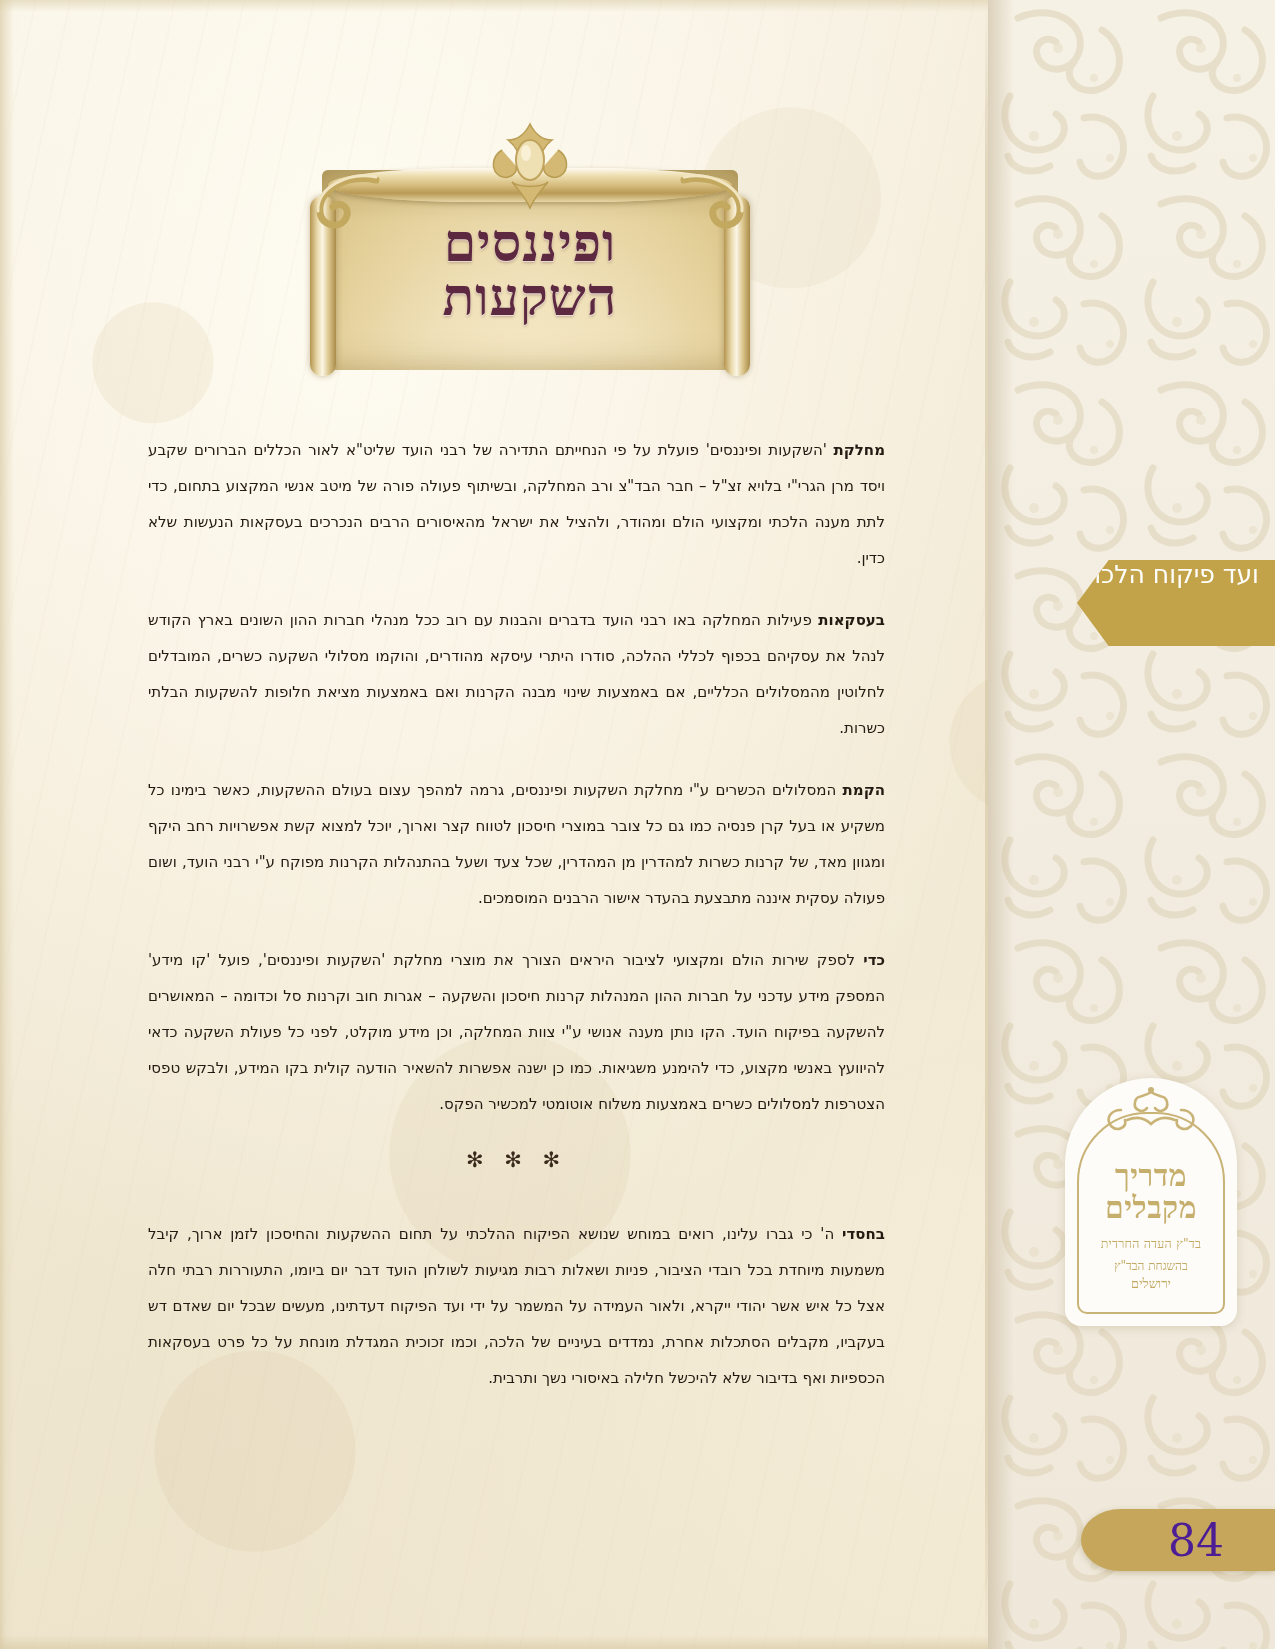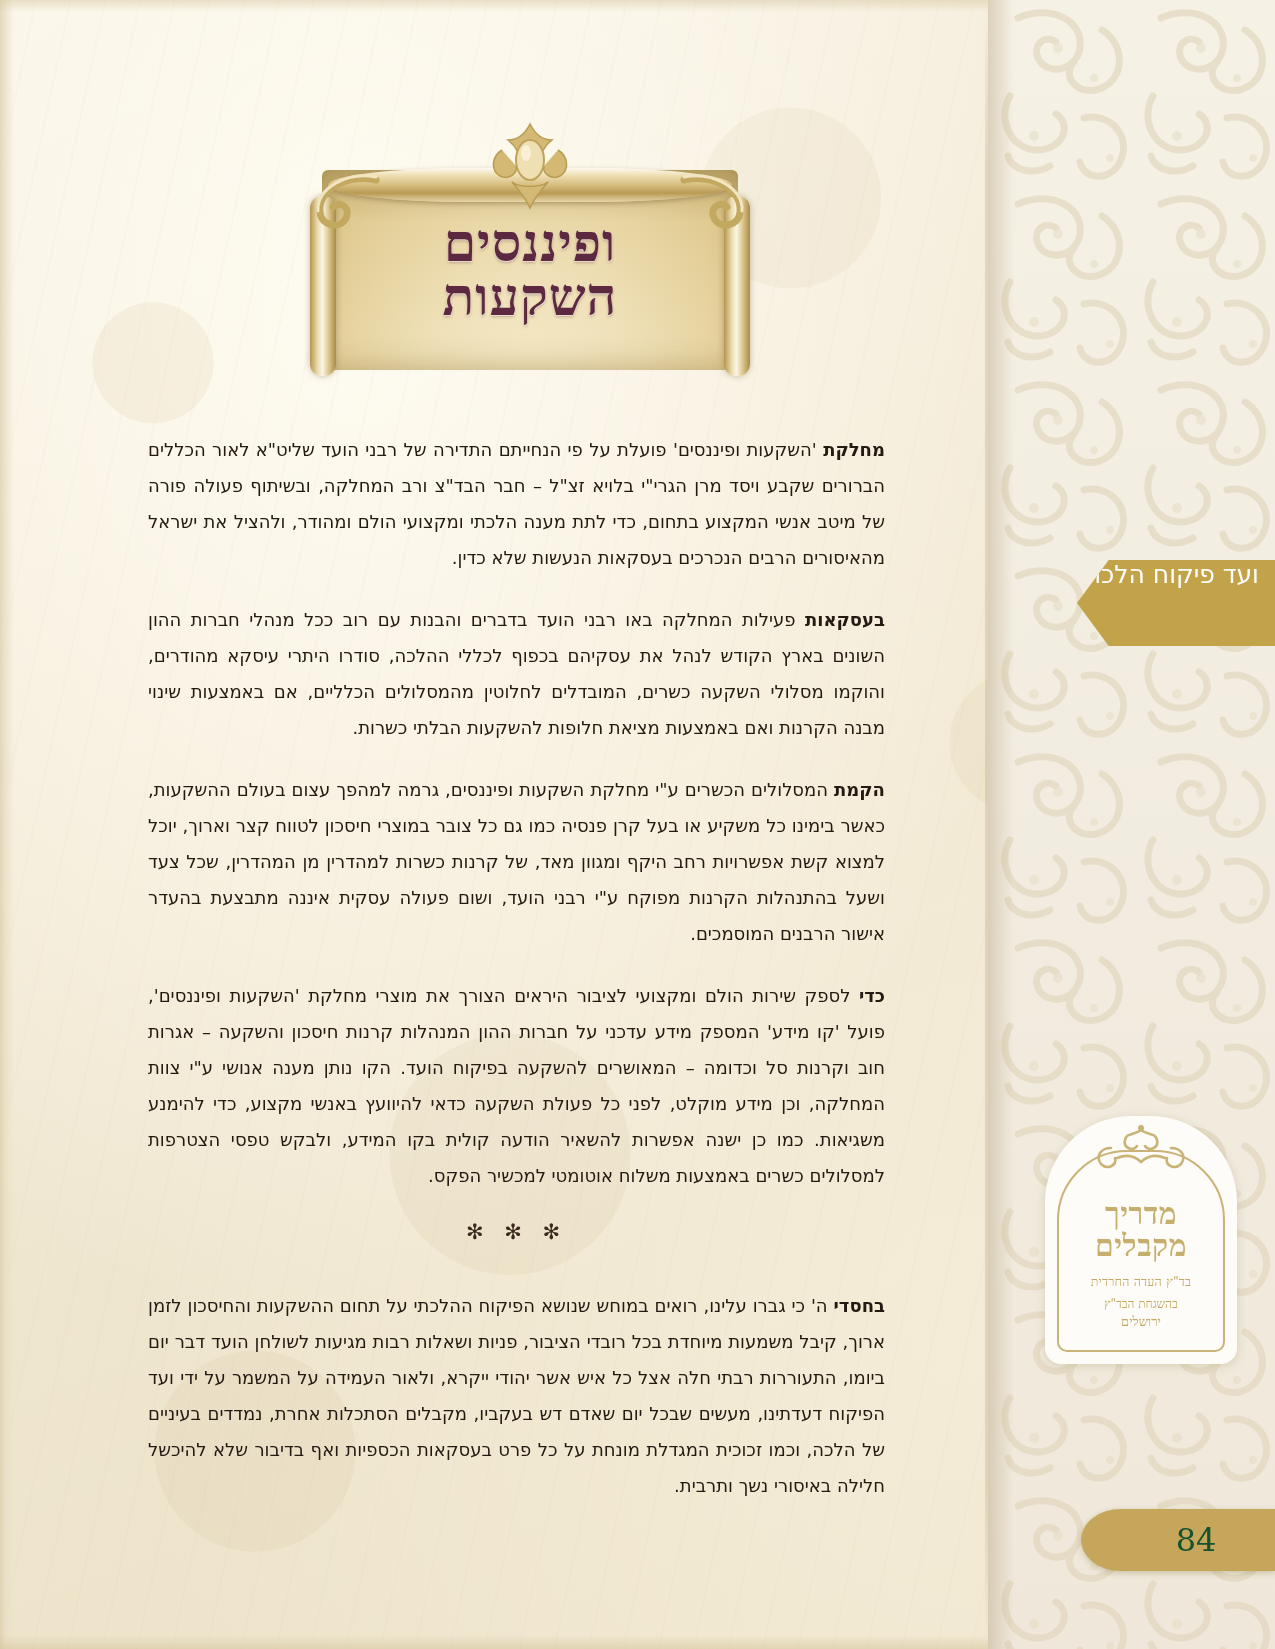--- a/index.html
+++ b/index.html
@@ -148,21 +148,21 @@
     position:absolute;
     right:390px;   
     left:148px;
     top:432px;
     width:auto;
     text-align:justify;
     direction:rtl;
   }
   .para{
     font-family:"DejaVu Sans","Liberation Sans",sans-serif;
-    font-size:18px;
+    font-size:15px;
     line-height:36px;
     color:#241a12;
     margin:0 0 26px 0;
     text-align:justify;
     text-justify:inter-word;
   }
   .para:last-child{margin-bottom:0;}
   .lead{font-weight:bold;}
   .sep{
     text-align:center;
@@ -185,21 +185,21 @@
     color:#ffffff;
     font-size:25px;
     line-height:1.18;
     text-align:center;
     padding-right:14px;
     font-family:"DejaVu Sans","Liberation Sans",sans-serif;
   }
 
   
   .seal{
-    position:absolute;right:38px;top:1116px;width:192px;height:248px;
+    position:absolute;right:38px;top:1078px;width:172px;height:248px;
   }
   .seal-plate{
     position:absolute;inset:0;
     background:#fdfcf8;
     border-radius:86px 86px 16px 16px;
     box-shadow:0 2px 10px rgba(150,128,80,.25);
   }
   .seal-inner{
     position:absolute;left:12px;right:12px;top:34px;bottom:12px;
     border:2px solid #c9b377;
@@ -232,21 +232,21 @@
 
   
   .folio{
     position:absolute;right:0;bottom:78px;width:194px;height:62px;
     background:#c5a65a;
     border-radius:40px 0 0 40px / 50% 0 0 50%;
     box-shadow:0 2px 6px rgba(120,95,35,.3);
     display:flex;align-items:center;justify-content:center;
   }
   .folio-num{
-    color:#14532d;font-size:32px;
+    color:#4c1d95;font-size:44px;
     font-family:"DejaVu Serif","Liberation Serif",serif;
     padding-left:36px;
   }
 </style>
 </head>
 <body>
 
 <div class="page">
   <div class="paper-noise"></div>
   <div class="paper-streaks"></div>

